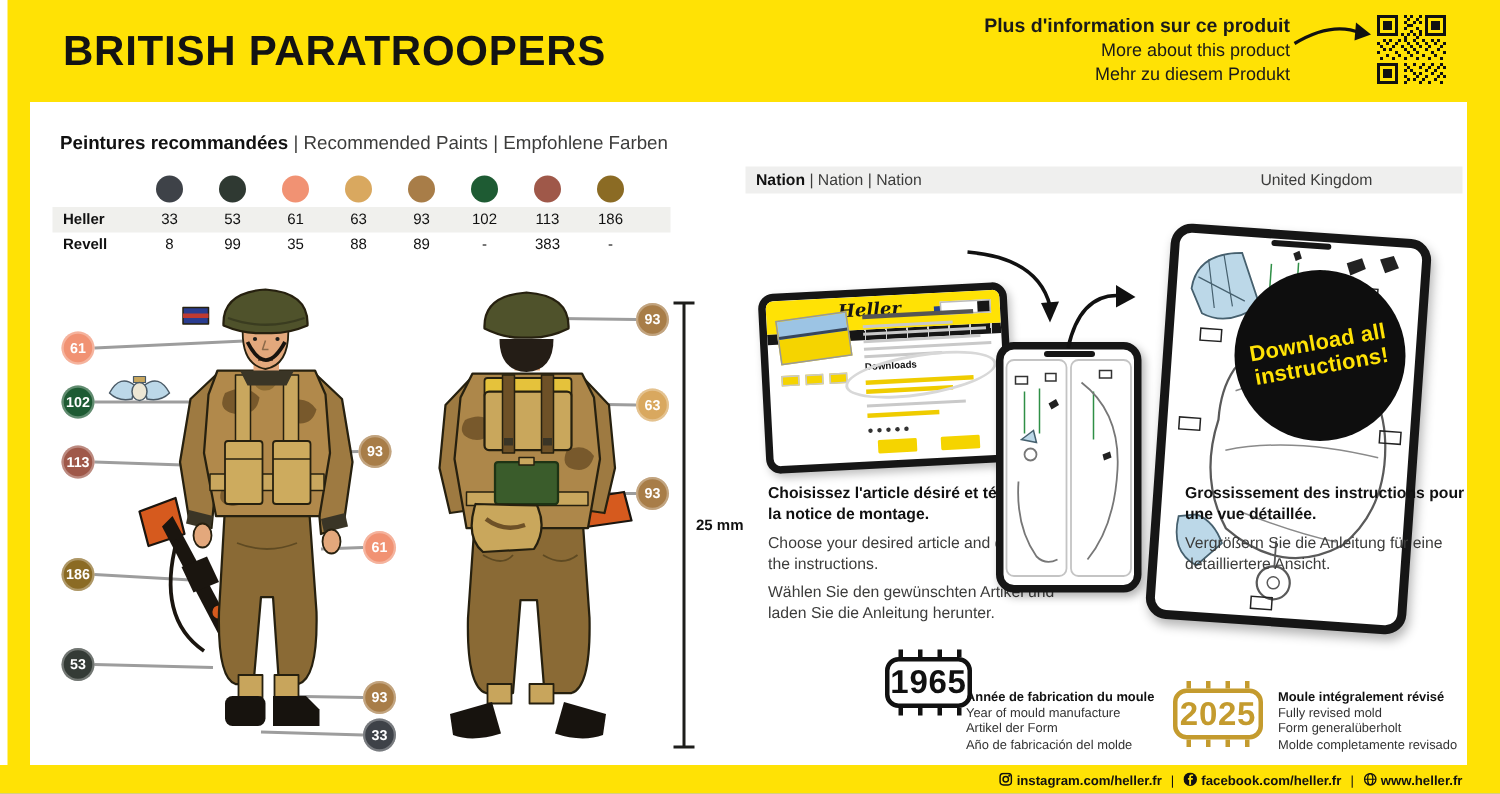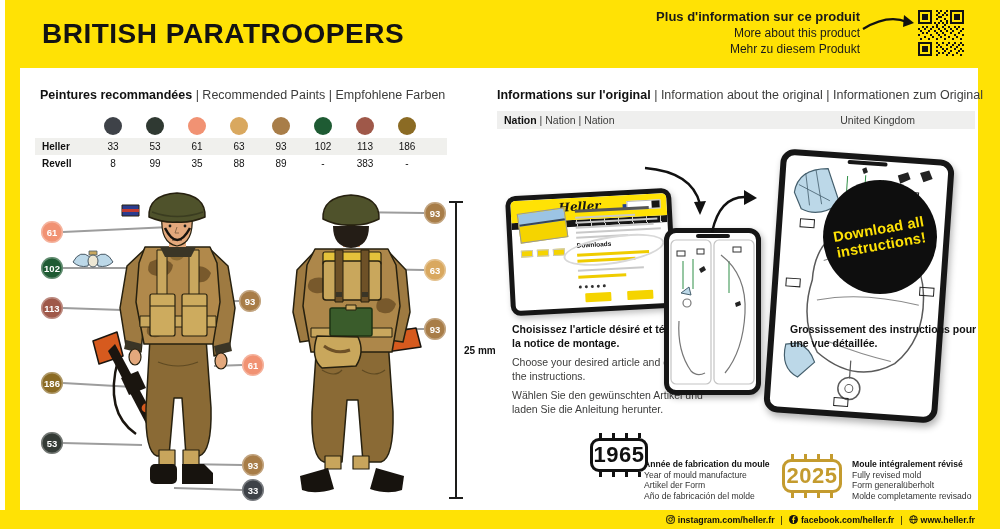--- a/index.html
+++ b/index.html
@@ -312,23 +312,20 @@
   <div class="abs co" style="left: 239px; top: 290px; background-color: rgb(168, 125, 72);">93</div>
   <div class="abs co" style="left: 242px; top: 354px; background-color: rgb(241, 146, 115);">61</div>
   <div class="abs co" style="left: 242px; top: 454px; background-color: rgb(168, 125, 72);">93</div>
   <div class="abs co" style="left: 242px; top: 479px; background-color: rgb(62, 66, 72);">33</div>
   <div class="abs co" style="left: 424px; top: 202px; background-color: rgb(168, 125, 72);">93</div>
   <div class="abs co" style="left: 424px; top: 259px; background-color: rgb(217, 168, 95);">63</div>
   <div class="abs co" style="left: 424px; top: 318px; background-color: rgb(168, 125, 72);">93</div>
 
   <div class="abs scale-label">25 mm</div>
 
-  <div class="abs sec-title" style="left:497px; top:88px;">
-    <b>Informations sur l'original</b><span> | Information about the original | Informationen zum Original</span>
-  </div>
 
   <div class="abs nation-bar">
     <span><b>Nation</b><span> | Nation | Nation</span></span>
     <span>United Kingdom</span>
   </div>
 
   <div class="abs tab-left">
     <div class="site-head">
       <span class="logo-script">Heller</span>
       <span class="flag-dot" style="left:112px; background:#24418E;"></span>
@@ -451,20 +448,21 @@
     </div>
   </div>
 
   <div class="abs step step1">
     <div class="fr">Choisissez l'article désiré et téléchargez la notice de montage.</div>
     <div class="en">Choose your desired article and download the instructions.</div>
     <div class="de">Wählen Sie den gewünschten Artikel und laden Sie die Anleitung herunter.</div>
   </div>
   <div class="abs step step2">
     <div class="fr">Grossissement des instructions pour une vue détaillée.</div>
+    <div class="de">Vergrößern Sie die Anleitung für eine detailliertere Ansicht.</div>
   </div>
 
   <div class="abs sprue stamp-made">
     <i class="nub nt n1"></i>
       <i class="nub nt n2"></i>
       <i class="nub nt n3"></i>
       <i class="nub nt n4"></i>
     <i class="nub nb n1"></i>
       <i class="nub nb n2"></i>
       <i class="nub nb n3"></i>

